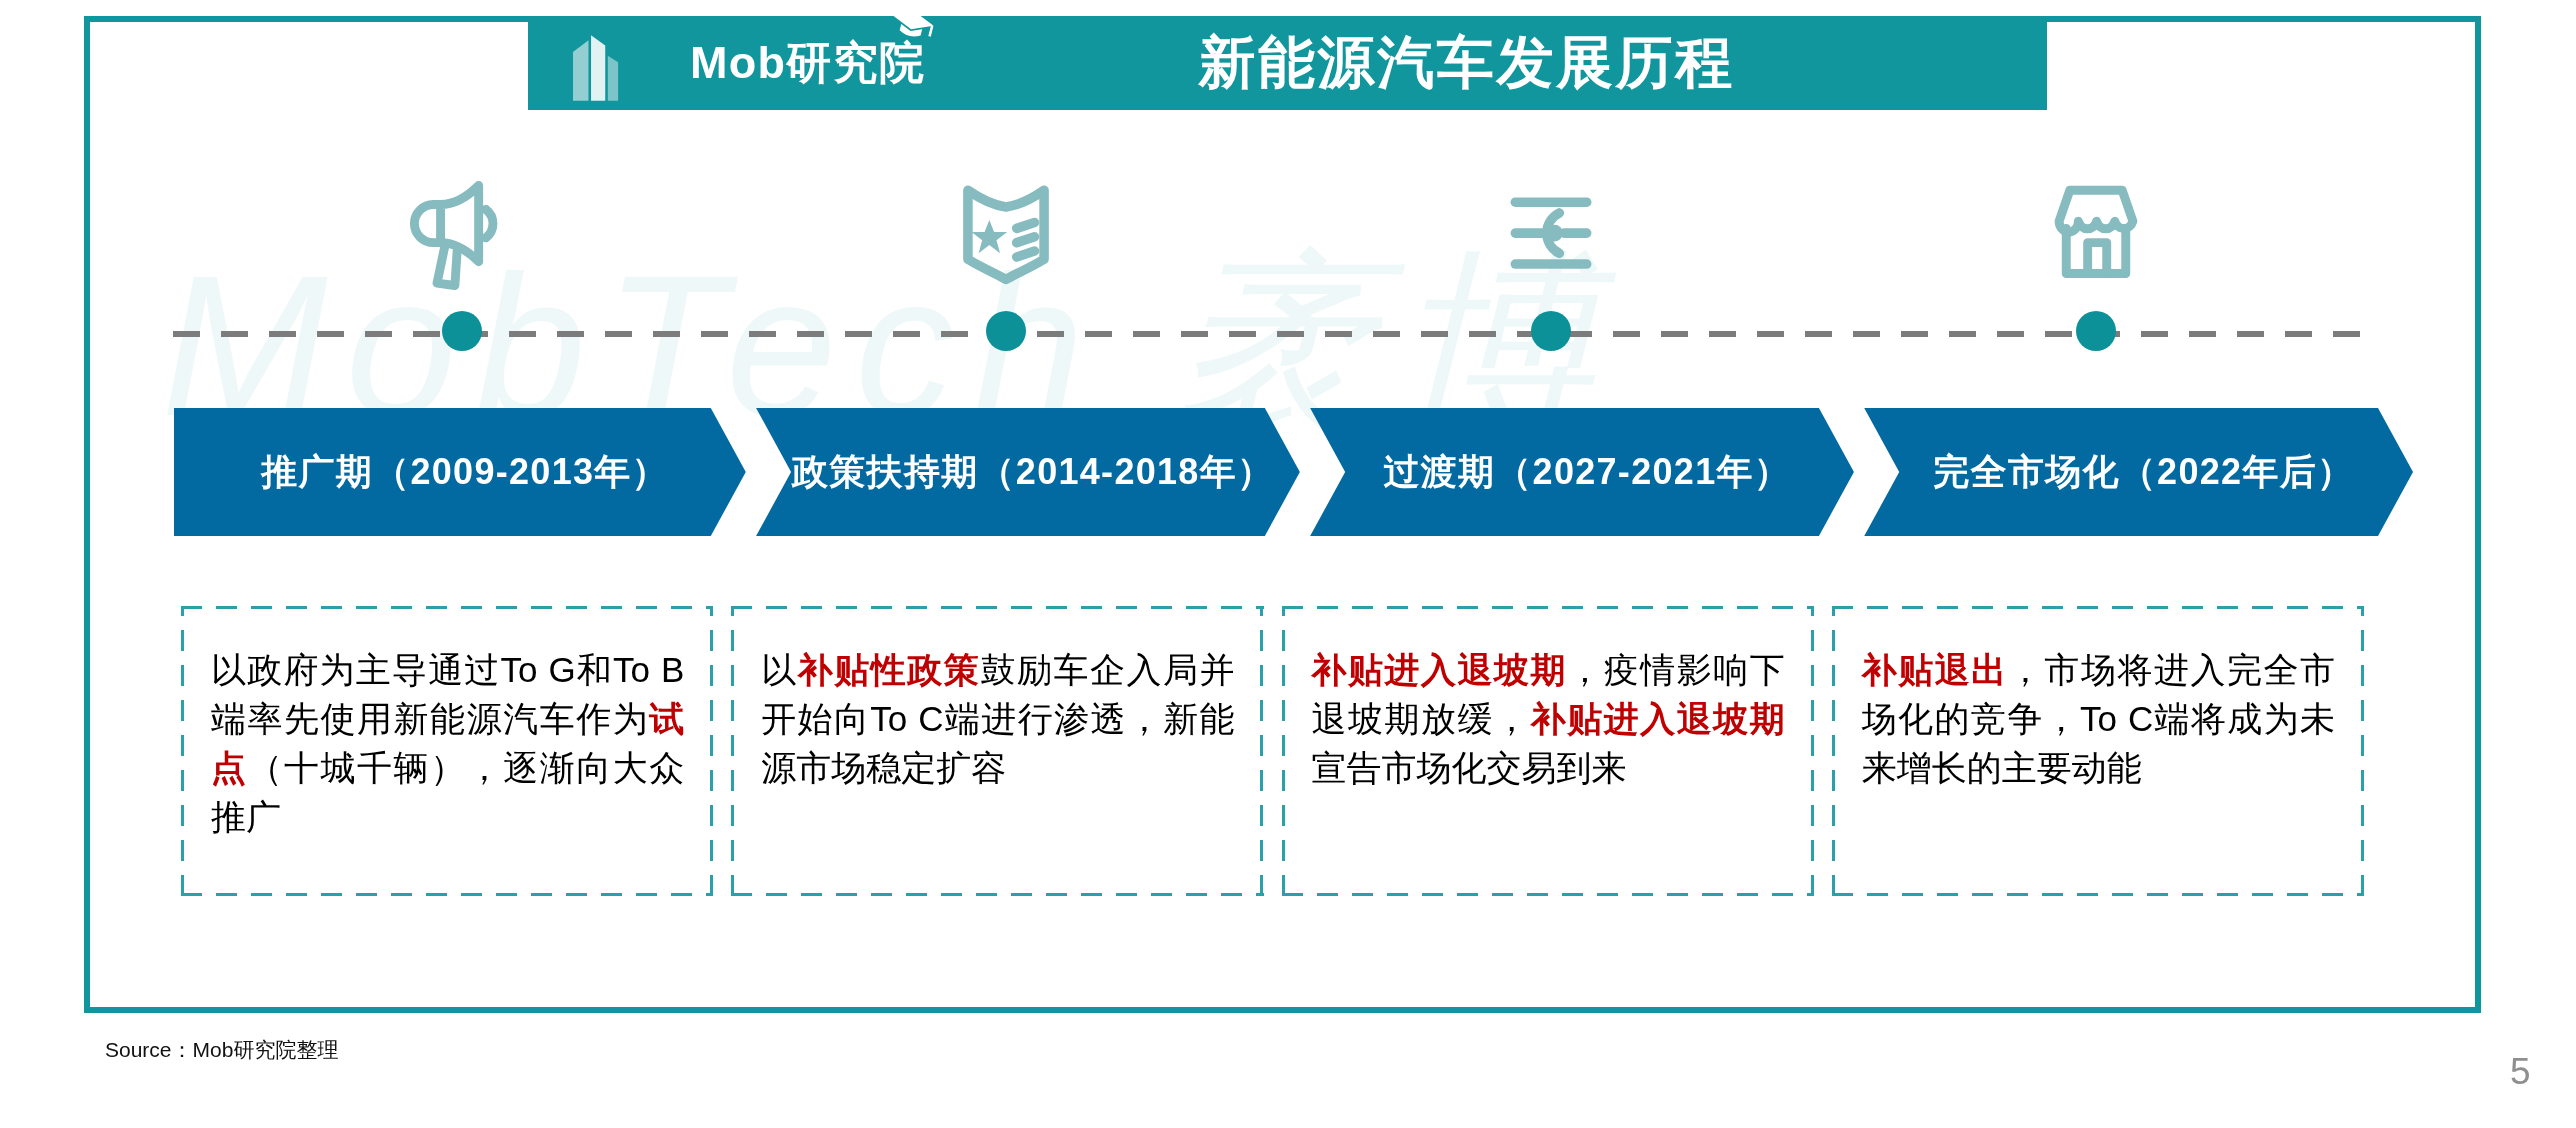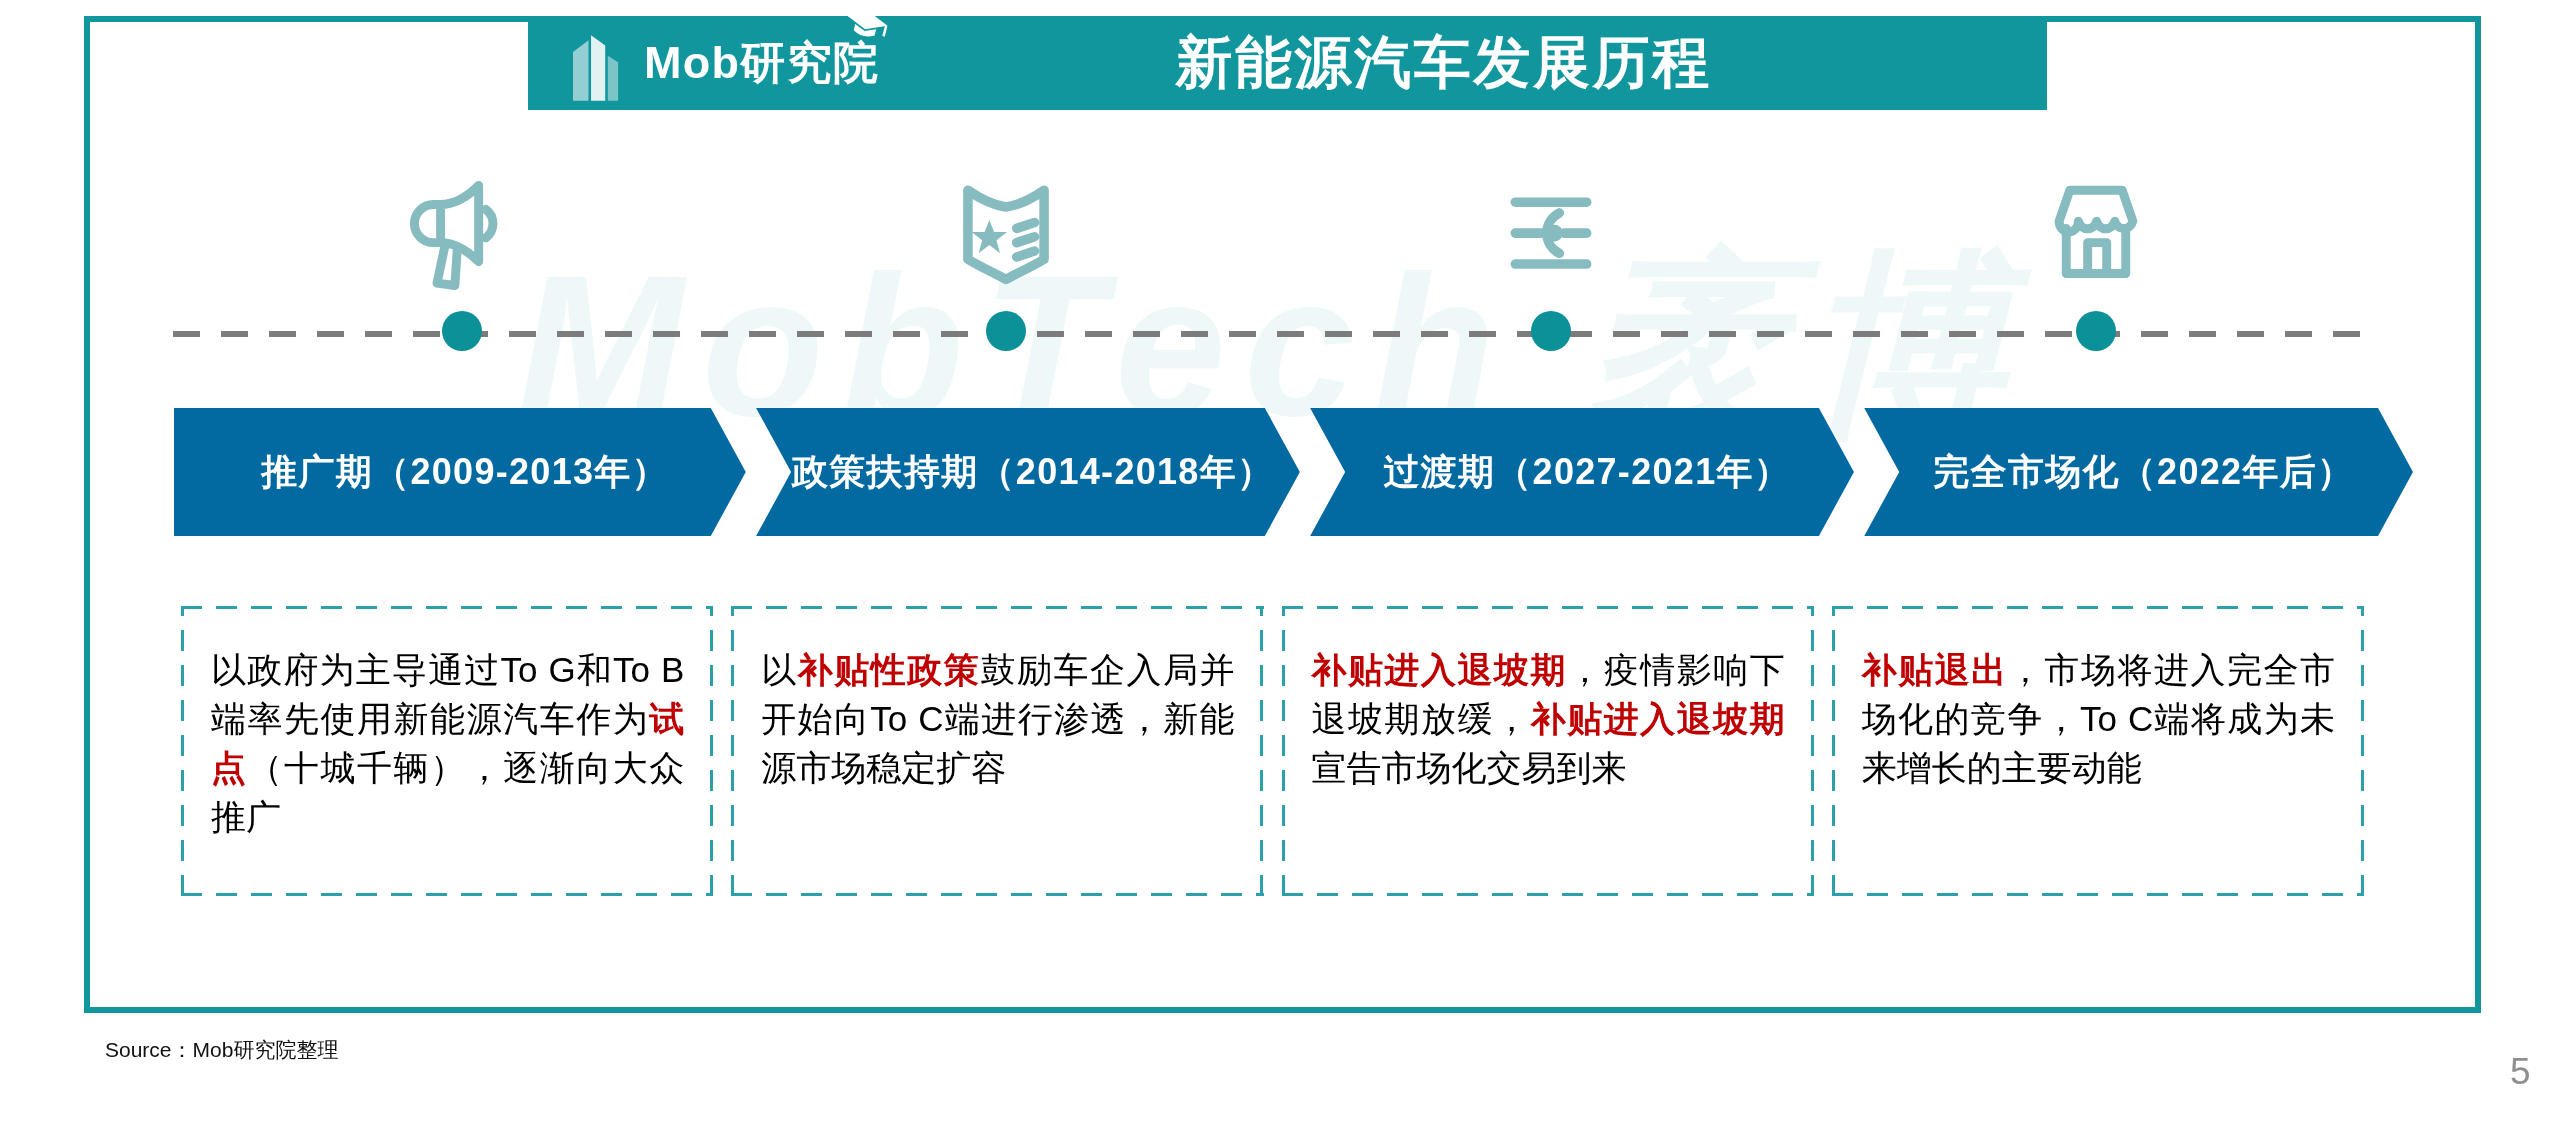--- a/index.html
+++ b/index.html
@@ -7,31 +7,31 @@
     position:relative;width:2576px;height:1128px;background:#ffffff;overflow:hidden;
     font-family:"Liberation Sans","DejaVu Sans",sans-serif;
   }
   
   .frame{
     position:absolute;left:84px;top:15.5px;width:2397px;height:997px;
     border:6.4px solid #10969C;box-sizing:border-box;background:transparent;
   }
   
   .watermark{
-    position:absolute;left:143px;top:213px;width:2254px;text-align:center;
-    font-size:200px;font-weight:bold;font-style:italic;letter-spacing:18px;
+    position:absolute;left:161px;top:213px;width:2254px;
+    font-size:200px;font-weight:normal;font-style:italic;letter-spacing:18px;
     color:rgba(16,150,156,0.07);white-space:nowrap;z-index:0;user-select:none;
   }
   
   .banner{
     position:absolute;left:528px;top:16.7px;width:1519px;height:93px;background:#10969C;
     display:flex;align-items:center;z-index:3;
   }
   .logo{display:flex;align-items:center;gap:13px;margin-left:36px;position:relative;}
-  .logo-text{color:#fff;font-size:45px;font-weight:bold;letter-spacing:1.3px;}
+  .logo-text{color:#fff;font-size:45px;font-weight:bold;letter-spacing:1.3px;margin-left:46px;}
   .cap{position:absolute;right:-11.6px;top:-16.7px;transform:rotate(14deg);}
   .title{flex:1;text-align:center;color:#fff;font-size:57px;font-weight:bold;letter-spacing:2.6px;padding-right:39px;}
   
   .dashline{
     position:absolute;left:173px;top:331px;width:2205px;height:5.8px;z-index:1;
     background:repeating-linear-gradient(90deg,#7C7C7C 0 27px,transparent 27px 48px);
   }
   .stop{position:absolute;top:171px;width:122px;height:188px;z-index:2;}
   .stop .icon{position:absolute;left:50%;top:0;transform:translateX(-50%);}
   .stop .dot{position:absolute;left:50%;top:140px;transform:translateX(-50%);

